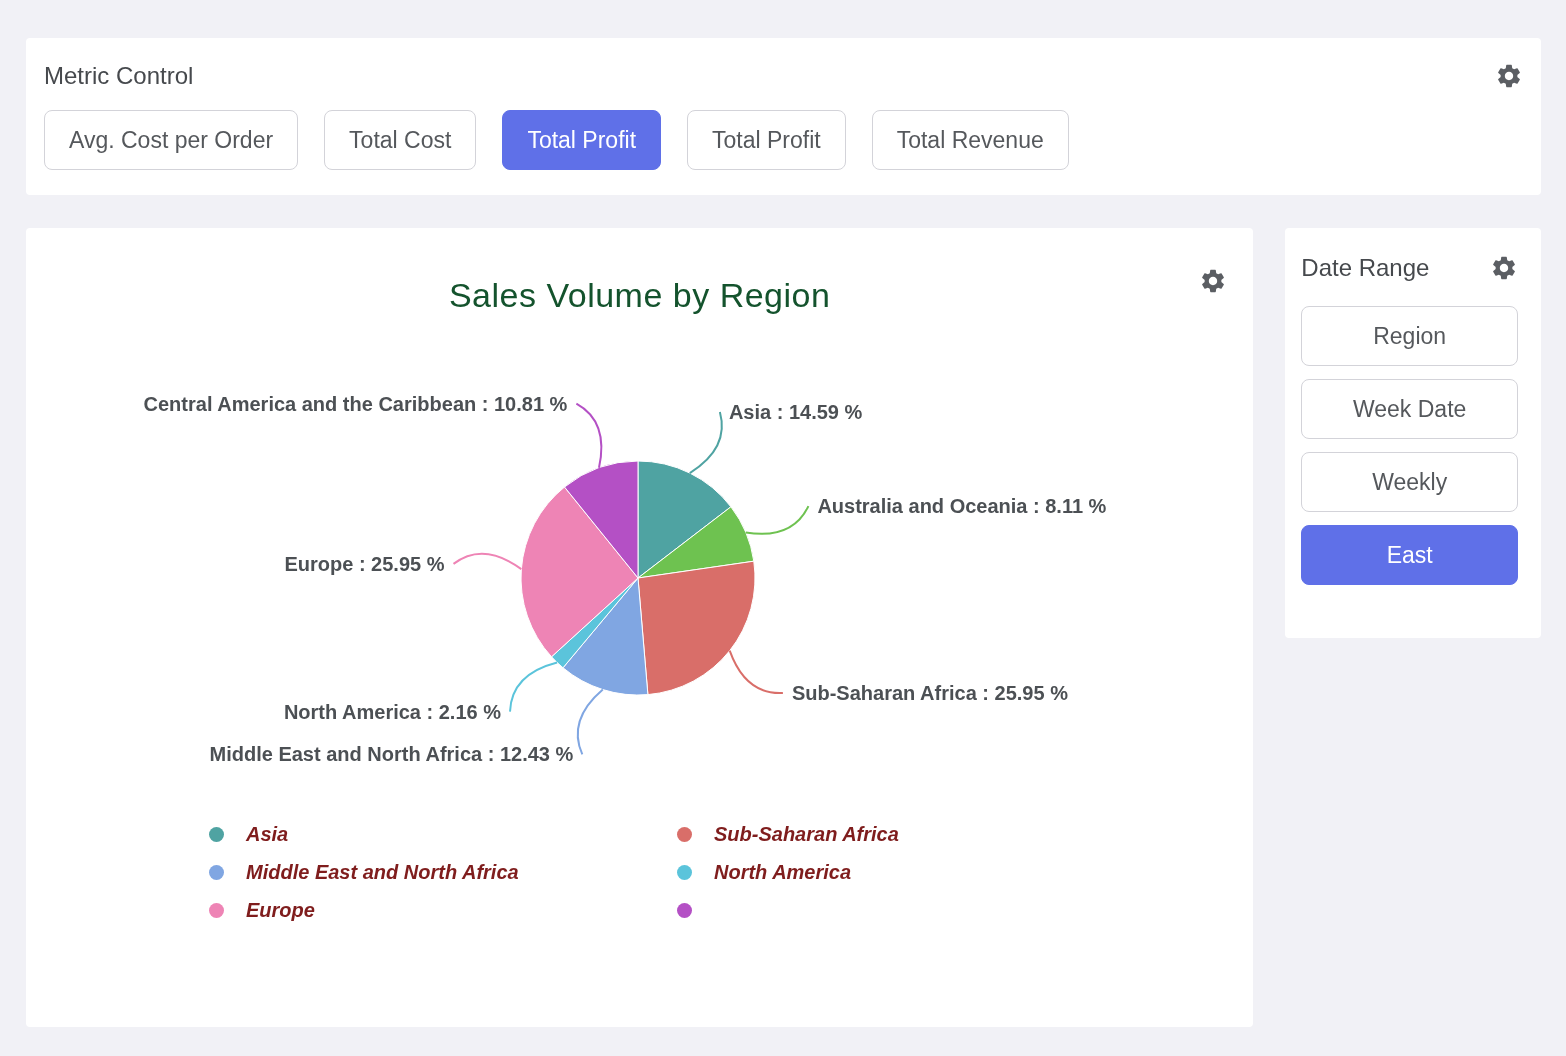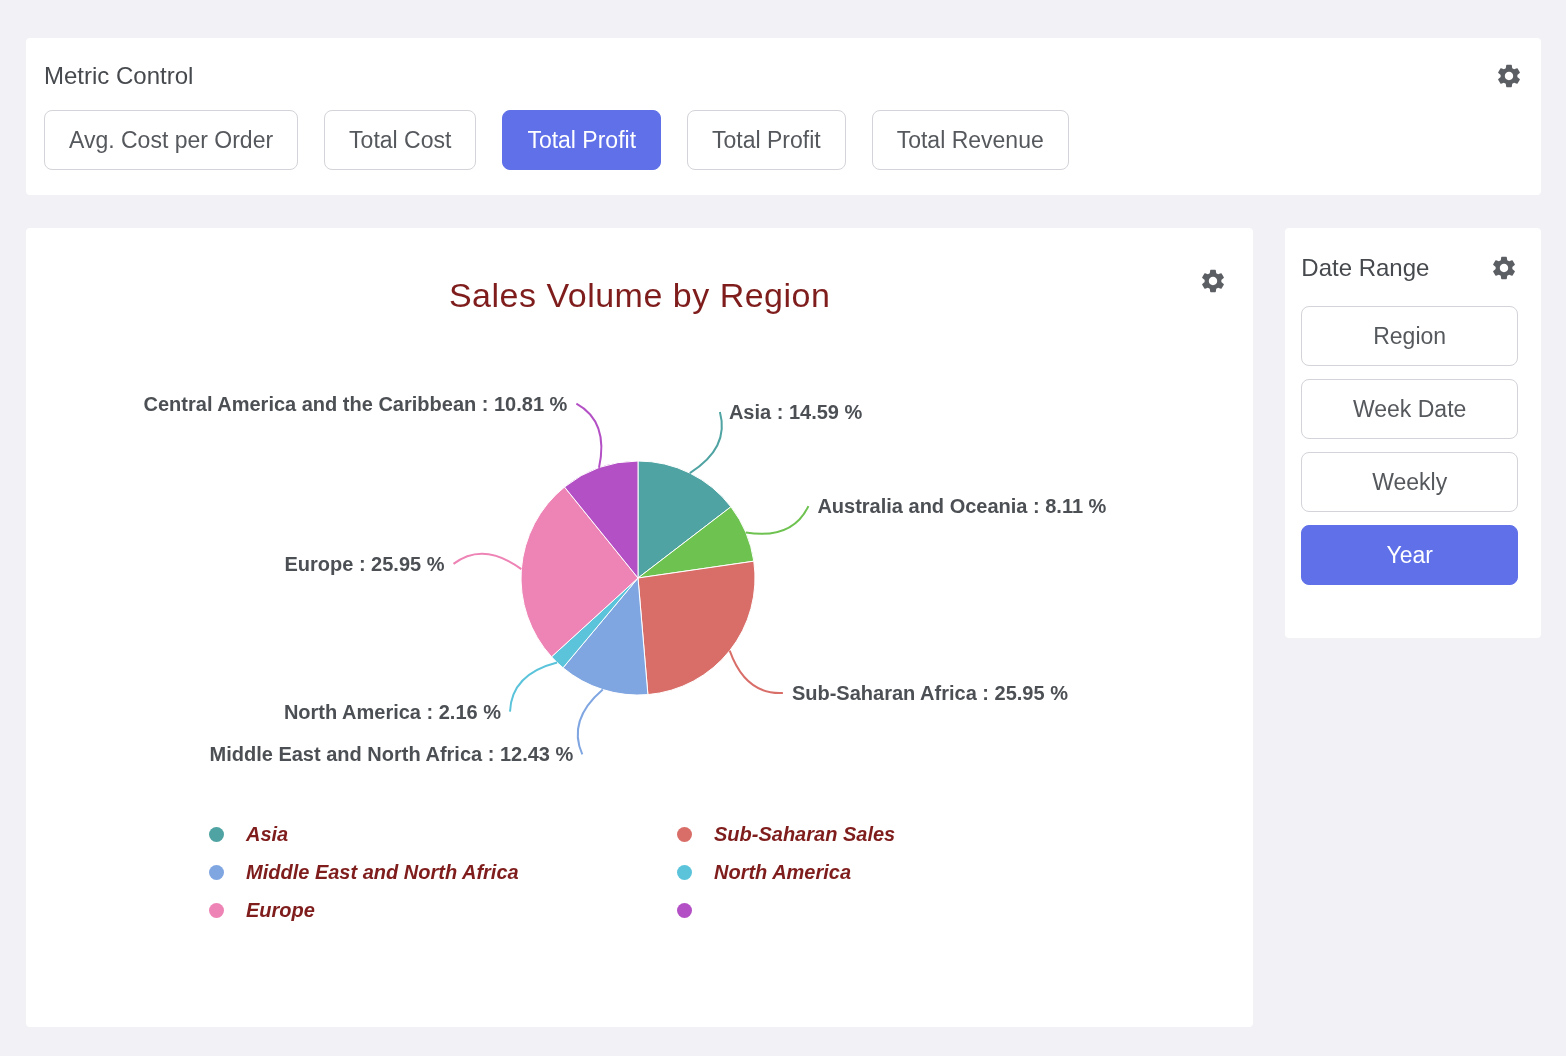--- a/index.html
+++ b/index.html
@@ -66,21 +66,21 @@
   .main-row { display: flex; align-items: flex-start; gap: 32px; }
   
   .chart-panel {
     width: 1229px;
     height: 799px;
     position: relative;
   }
   .chart-title {
     font-size: 34px;
     font-weight: 400;
-    color: #7f1d1d;
+    color: #14532d;
     text-align: center;
     padding-top: 48px;
     letter-spacing: 0.5px;
   }
   .chart-gear { position: absolute; top: 39px; right: 26px; }
   #pie-svg { position: absolute; left: 0; top: 110px; }
   .slice-label {
     font-family: "Liberation Sans", sans-serif;
     font-size: 20px;
     font-weight: 700;
@@ -178,21 +178,21 @@
           <path d="M 573.0 129.7 Q 583.1 83.6 550.4 65.6" fill="none" stroke="#B450C5" stroke-width="2"></path>
           <text x="541.4" y="72.6" text-anchor="end" class="slice-label">Central America and the Caribbean : 10.81 %</text>
         </svg>
       <div class="legend" id="legend">
           <div class="legend-item">
             <span class="legend-dot" style="background: rgb(79, 163, 162);"></span>
             <span class="legend-label">Asia</span>
           </div>
           <div class="legend-item">
             <span class="legend-dot" style="background: rgb(217, 110, 105);"></span>
-            <span class="legend-label">Sub-Saharan Sales</span>
+            <span class="legend-label">Sub-Saharan Africa</span>
           </div>
           <div class="legend-item">
             <span class="legend-dot" style="background: rgb(128, 166, 226);"></span>
             <span class="legend-label">Middle East and North Africa</span>
           </div>
           <div class="legend-item">
             <span class="legend-dot" style="background: rgb(91, 196, 219);"></span>
             <span class="legend-label">North America</span>
           </div>
           <div class="legend-item">
@@ -211,18 +211,18 @@
         <button class="gear-btn">
           <svg viewBox="0 0 24 24">
               <path d="M19.14 12.94c.04-.3.06-.61.06-.94 0-.32-.02-.64-.07-.94l2.03-1.58c.18-.14.23-.41.12-.61l-1.92-3.32c-.12-.22-.37-.29-.59-.22l-2.39.96c-.5-.38-1.03-.7-1.62-.94l-.36-2.54c-.04-.24-.24-.41-.48-.41h-3.84c-.24 0-.43.17-.47.41l-.36 2.54c-.59.24-1.13.57-1.62.94l-2.39-.96c-.22-.08-.47 0-.59.22L2.74 8.87c-.12.21-.08.47.12.61l2.03 1.58c-.05.3-.09.63-.09.94s.02.64.07.94l-2.03 1.58c-.18.14-.23.41-.12.61l1.92 3.32c.12.22.37.29.59.22l2.39-.96c.5.38 1.03.7 1.62.94l.36 2.54c.05.24.24.41.48.41h3.84c.24 0 .44-.17.47-.41l.36-2.54c.59-.24 1.13-.56 1.62-.94l2.39.96c.22.08.47 0 .59-.22l1.92-3.32c.12-.22.07-.47-.12-.61l-2.01-1.58zM12 15.6c-1.98 0-3.6-1.62-3.6-3.6s1.62-3.6 3.6-3.6 3.6 1.62 3.6 3.6-1.62 3.6-3.6 3.6z"></path>
             </svg>
         </button>
       </div>
       <div class="btn-col" id="date-buttons">
           <button class="btn">Region</button>
           <button class="btn">Week Date</button>
           <button class="btn">Weekly</button>
-          <button class="btn selected">Year</button>
+          <button class="btn selected">East</button>
         </div>
     </aside>
 
   </div>
 </div>
 
 </body></html>

